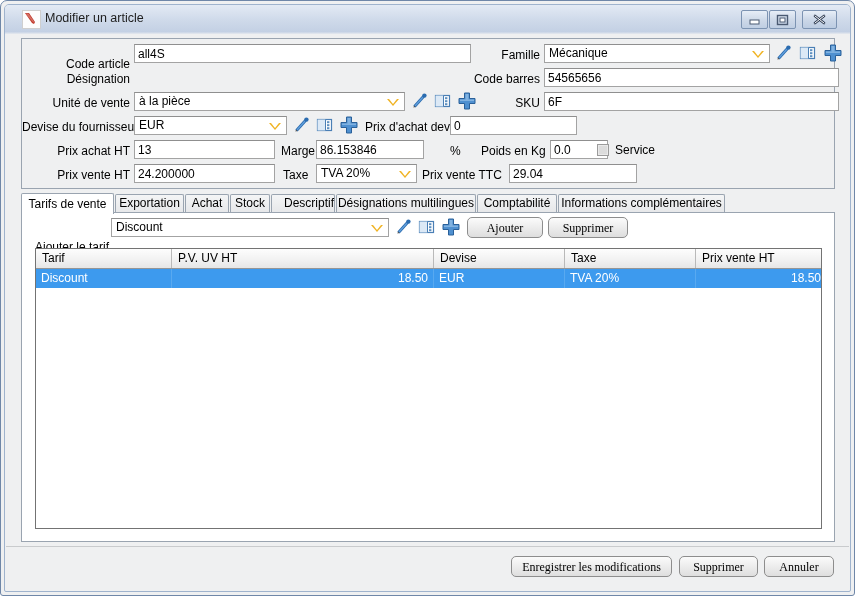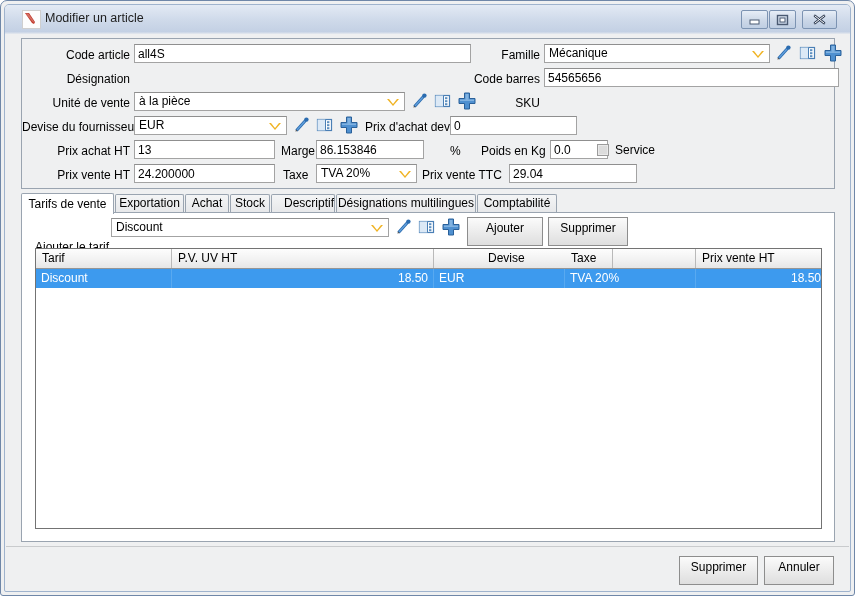--- a/index.html
+++ b/index.html
@@ -203,25 +203,25 @@
     left: 20px; top: 211px;
     width: 814px; height: 330px;
     box-sizing: border-box;
     border: 1px solid #9aa4b0;
     background: #ffffff;
   }
 
   .btn {
     position: absolute;
     box-sizing: border-box;
-    height: 29px;
+    height: 21px;
     border: 1px solid #8d8d8d;
-    border-radius: 0;
+    border-radius: 5px;
     background: linear-gradient(to bottom, #fbfbfb 0%, #ededed 48%, #dedede 100%);
-    font-family: Liberation Sans, sans-serif;
+    font-family: Liberation Serif, serif;
     font-size: 12px;
     color: #000;
     text-align: center;
     line-height: 20px;
     cursor: pointer;
     white-space: nowrap;
   }
 
   
   #grid {
@@ -314,21 +314,21 @@
         <g stroke="#ffffff" stroke-width="1" stroke-linecap="round">
           <line x1="12" y1="5" x2="21" y2="12"></line>
           <line x1="21" y1="5" x2="12" y2="12"></line>
         </g>
       </svg>
     </div>
   </div>
 
   <div id="form-panel">
 
-    <div class="lbl" style="left:30px; top:8px; width:78px;">Code article</div>
+    <div class="lbl" style="left:30px; top:17px; width:78px;">Code article</div>
     <input class="tf" style="left: 112px; top: 5px; width: 337px;" type="text" value="all4S">
 
     <div class="lbl" style="left:455px; top:8px; width:63px;">Famille</div>
     <div class="combo" style="left:522px; top:5px; width:226px;">
       <span class="cval">Mécanique</span>
       <span class="carrow"></span>
     </div>
     <div class="icobtn" style="left:753px; top:5px;">
       <svg width="18" height="18" viewBox="0 0 18 18">
         <line x1="3.5" y1="14.5" x2="12.5" y2="4.5" stroke="#2b6cb0" stroke-width="3"></line>
@@ -383,20 +383,21 @@
       </svg>
     </div>
     <div class="icobtn" style="left:435px; top:52px;">
       <svg width="20" height="20" viewBox="0 0 20 20">
         <path d="M7.5 2 L12.5 2 L12.5 7.5 L18 7.5 L18 12.5 L12.5 12.5 L12.5 18 L7.5 18 L7.5 12.5 L2 12.5 L2 7.5 L7.5 7.5 Z" fill="#4f90d0" stroke="#2a6099" stroke-width="1"></path>
         <path d="M8.5 3 L11.5 3 L11.5 8.5 L17 8.5 L17 10 L3 10 L3 8.5 L8.5 8.5 Z" fill="#9cc4e8" opacity="0.65"></path>
       </svg>
     </div>
 
     <div class="lbl" style="left:472px; top:56px; width:46px;">SKU</div>
+    <input class="tf" style="left: 522px; top: 53px; width: 295px;" type="text" value="6F">
 
     <div class="lbl lbl-l" style="left:0px; top:80px; width:108px; text-align:right;">Devise du fournisseur</div>
     <div class="combo" style="left:112px; top:77px; width:153px;">
       <span class="cval">EUR</span>
       <span class="carrow"></span>
     </div>
     <div class="icobtn" style="left:271px; top:77px;">
       <svg width="18" height="18" viewBox="0 0 18 18">
         <line x1="3.5" y1="14.5" x2="12.5" y2="4.5" stroke="#2b6cb0" stroke-width="3"></line>
         <line x1="4" y1="14" x2="12" y2="5" stroke="#63a0dc" stroke-width="1.2"></line>
@@ -454,20 +455,21 @@
   </div>
 
   <div id="tabstrip">
     <div class="tab active" style="left:0px;   width:93px;">Tarifs de vente</div>
     <div class="tab" style="left:94px;  width:69px;">Exportation</div>
     <div class="tab" style="left:164px; width:44px;">Achat</div>
     <div class="tab" style="left:209px; width:40px;">Stock</div>
     <div class="tab" style="left:250px; width:64px;text-align:right;">Descriptif</div>
     <div class="tab" style="left:315px; width:140px;">Désignations multilingues</div>
     <div class="tab" style="left:456px; width:80px;">Comptabilité</div>
+    <div class="tab" style="left:537px; width:167px;">Informations complémentaires</div>
   </div>
 
   <div id="tabpanel">
 
     <div class="lbl lbl-l" style="left:13px; top:26px;">Ajouter le tarif</div>
     <div class="combo" style="left:89px; top:5px; width:278px;">
       <span class="cval">Discount</span>
       <span class="carrow"></span>
     </div>
     <div class="icobtn" style="left:373px; top:5px;">
@@ -495,33 +497,34 @@
       </svg>
     </div>
 
     <div class="btn" style="left:445px; top:4px; width:76px;">Ajouter</div>
     <div class="btn" style="left:526px; top:4px; width:80px;">Supprimer</div>
 
     <div id="grid">
       <div id="grid-head">
         <div class="hcell" style="left:136px; width:262px;">P.V. UV HT</div>
         <div class="hcell" style="left:0px;   width:136px;">Tarif</div>
-        <div class="hcell" style="left:398px; width:131px;margin-left:48px;">Devise</div>
+        <div class="hcell" style="left:398px; width:131px;">Devise</div>
         <div class="hcell" style="left:529px; width:131px;">Taxe</div>
         <div class="hcell" style="left:660px; width:131px;">Prix vente HT</div>
 
       </div>
 
       <div id="grid-row">
         <div class="rcell" style="left:0px;   width:136px;">Discount</div>
         <div class="rcell num" style="left:136px; width:262px;">18.50</div>
         <div class="rcell" style="left:398px; width:131px;">EUR</div>
         <div class="rcell" style="left:529px; width:131px;">TVA 20%</div>
         <div class="rcell num" style="left:660px; width:131px;">18.50</div>
 
       </div>
     </div>
   </div>
 
   <div id="footer-sep"></div>
+  <div class="btn" style="left:510px; top:555px; width:161px;">Enregistrer les modifications</div>
   <div class="btn" style="left:678px; top:555px; width:79px;">Supprimer</div>
   <div class="btn" style="left:763px; top:555px; width:70px;">Annuler</div>
 </div>
 
 </body></html>

